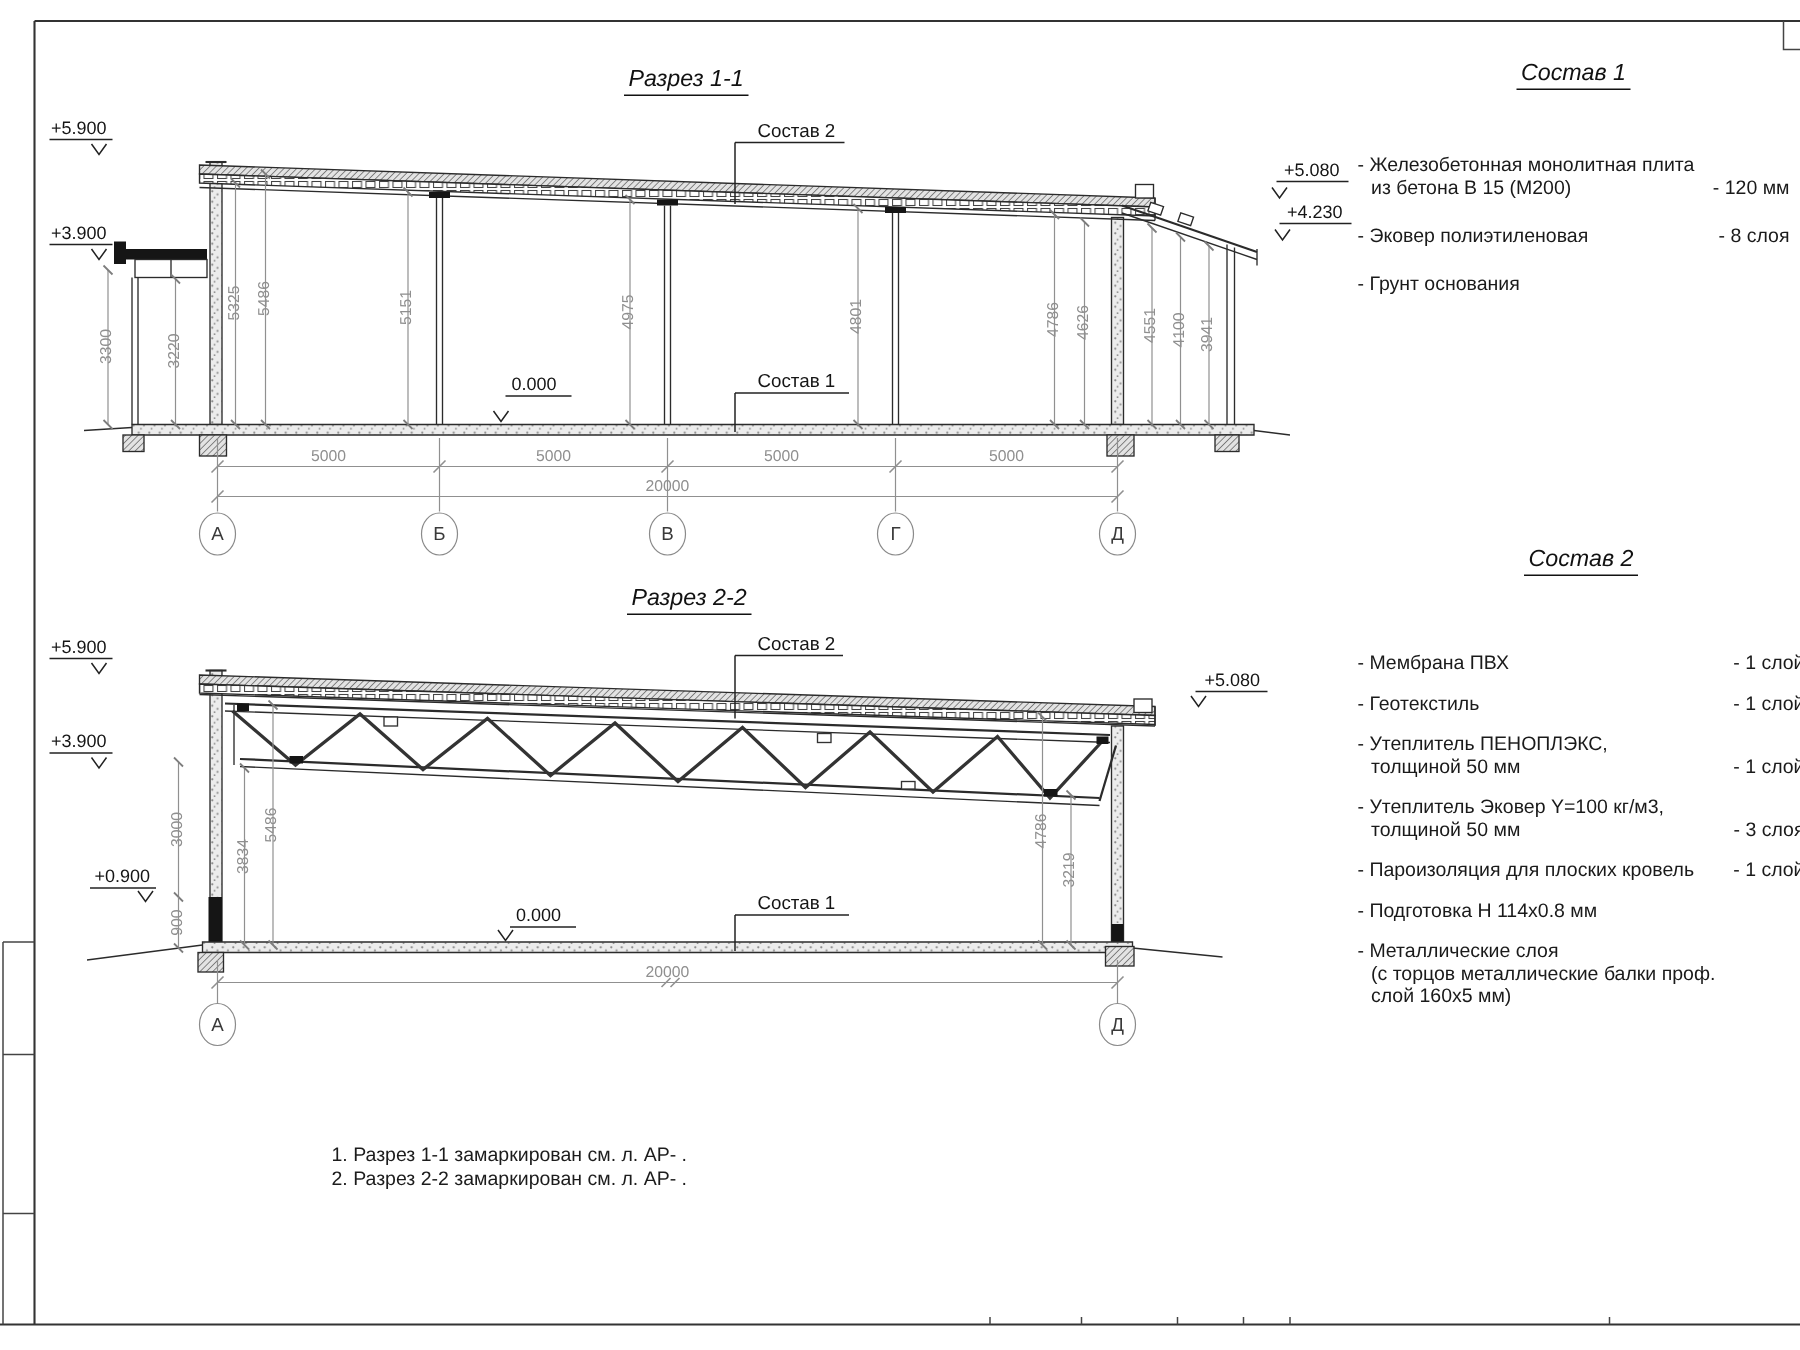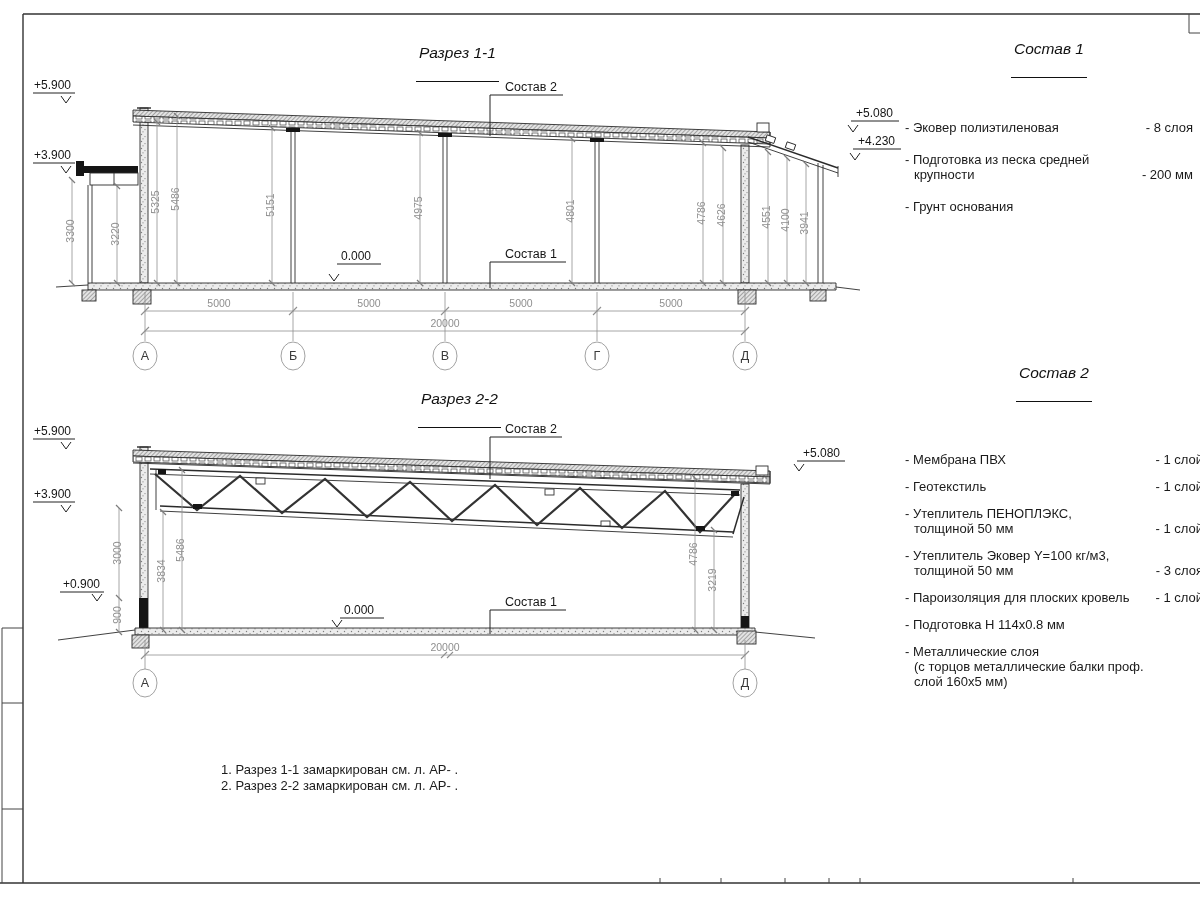--- a/index.html
+++ b/index.html
@@ -3,21 +3,21 @@
 <meta charset="utf-8">
 <style>
   html,body{margin:0;padding:0;background:#ffffff;}
   body{width:1200px;height:900px;position:relative;font-family:"Liberation Sans",sans-serif;overflow:hidden;}
   .abs{position:absolute;}
   svg text{font-family:"Liberation Sans",sans-serif;}
   .dimt{font-size:10.5px;fill:#8f8f8f;}
   .elevt{font-size:12px;fill:#151515;}
   .lblt{font-size:12.5px;fill:#151515;}
   .gridt{font-size:12.5px;fill:#3a3a3a;}
-  .sec-title{font-style:italic;font-size:15.5px;color:#111;border-bottom:1.4px solid #111;padding:0 3px 19px 3px;display:inline-block;}
+  .sec-title{font-style:italic;font-size:15.5px;color:#111;border-bottom:1.4px solid #111;padding:0 3px 1px 3px;display:inline-block;}
   .mat-head{text-align:center;}
   .mat-items{margin-top:42px;}
   .mat-items2{margin-top:50px;}
   .item{display:flex;font-size:13px;color:#1a1a1a;line-height:15px;margin-bottom:17px;}
   .item2{margin-bottom:12px;}
   .nm{white-space:nowrap;}
   .cont{padding-left:9px;}
   .val{margin-left:auto;align-self:flex-end;white-space:nowrap;padding-left:6px;}
   .notes{font-size:13px;line-height:16px;color:#1c1c1c;}
 </style>
@@ -293,30 +293,30 @@
 </div>
 <div class="abs" style="left:418px;top:390px">
   <span class="sec-title">Разрез 2-2</span>
 </div>
 
 <div class="abs" style="left:905px;top:40px;width:288px">
   <div class="mat-head"><span class="sec-title">Состав 1</span></div>
   <div class="mat-items">
     <div class="item">
       <div class="nm">
+          <div>- Железобетонная  монолитная плита</div>
+          <div class="cont">из бетона В 15 (М200)</div>
+        </div>
+      <div class="val">- 120 мм</div>
+    </div>
+    <div class="item">
+      <div class="nm">
           <div>- Эковер полиэтиленовая</div>
         </div>
       <div class="val">- 8 слоя</div>
-    </div>
-    <div class="item">
-      <div class="nm">
-          <div>- Подготовка из песка средней</div>
-          <div class="cont">крупности</div>
-        </div>
-      <div class="val">- 200 мм</div>
     </div>
     <div class="item">
       <div class="nm">
           <div>- Грунт основания</div>
         </div>
       <div class="val"></div>
     </div>
   </div>
 </div>
 

